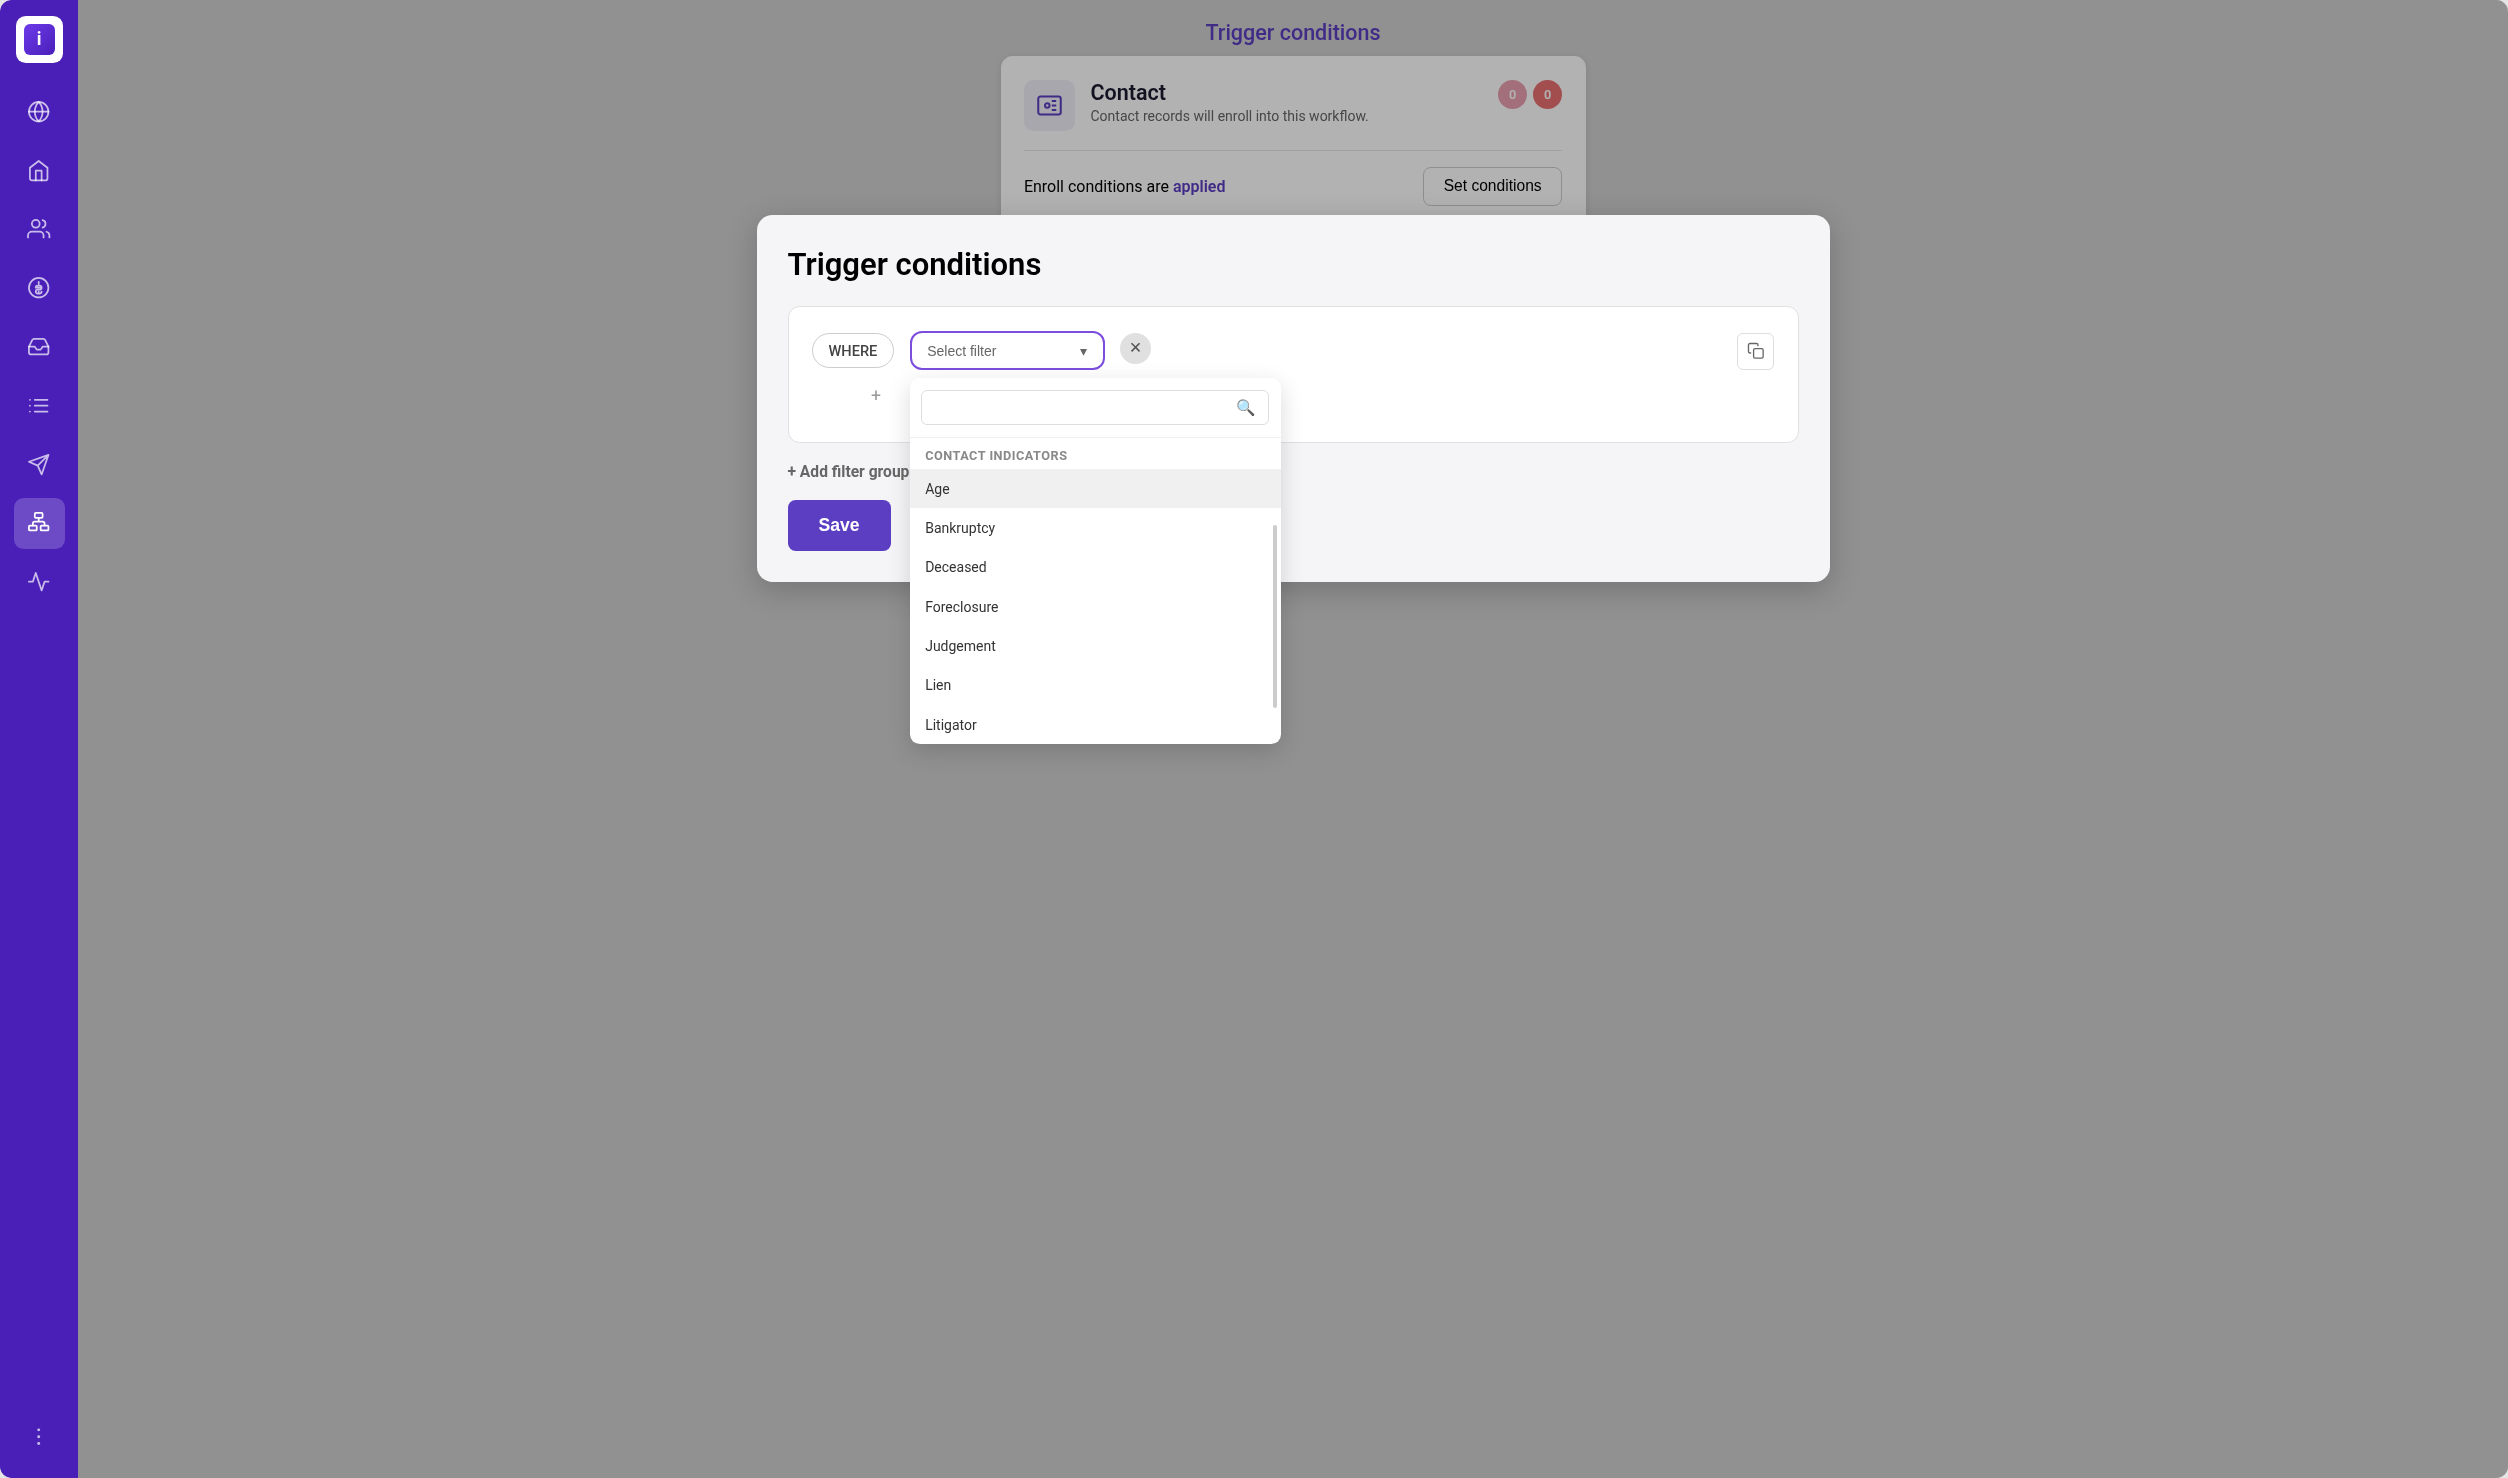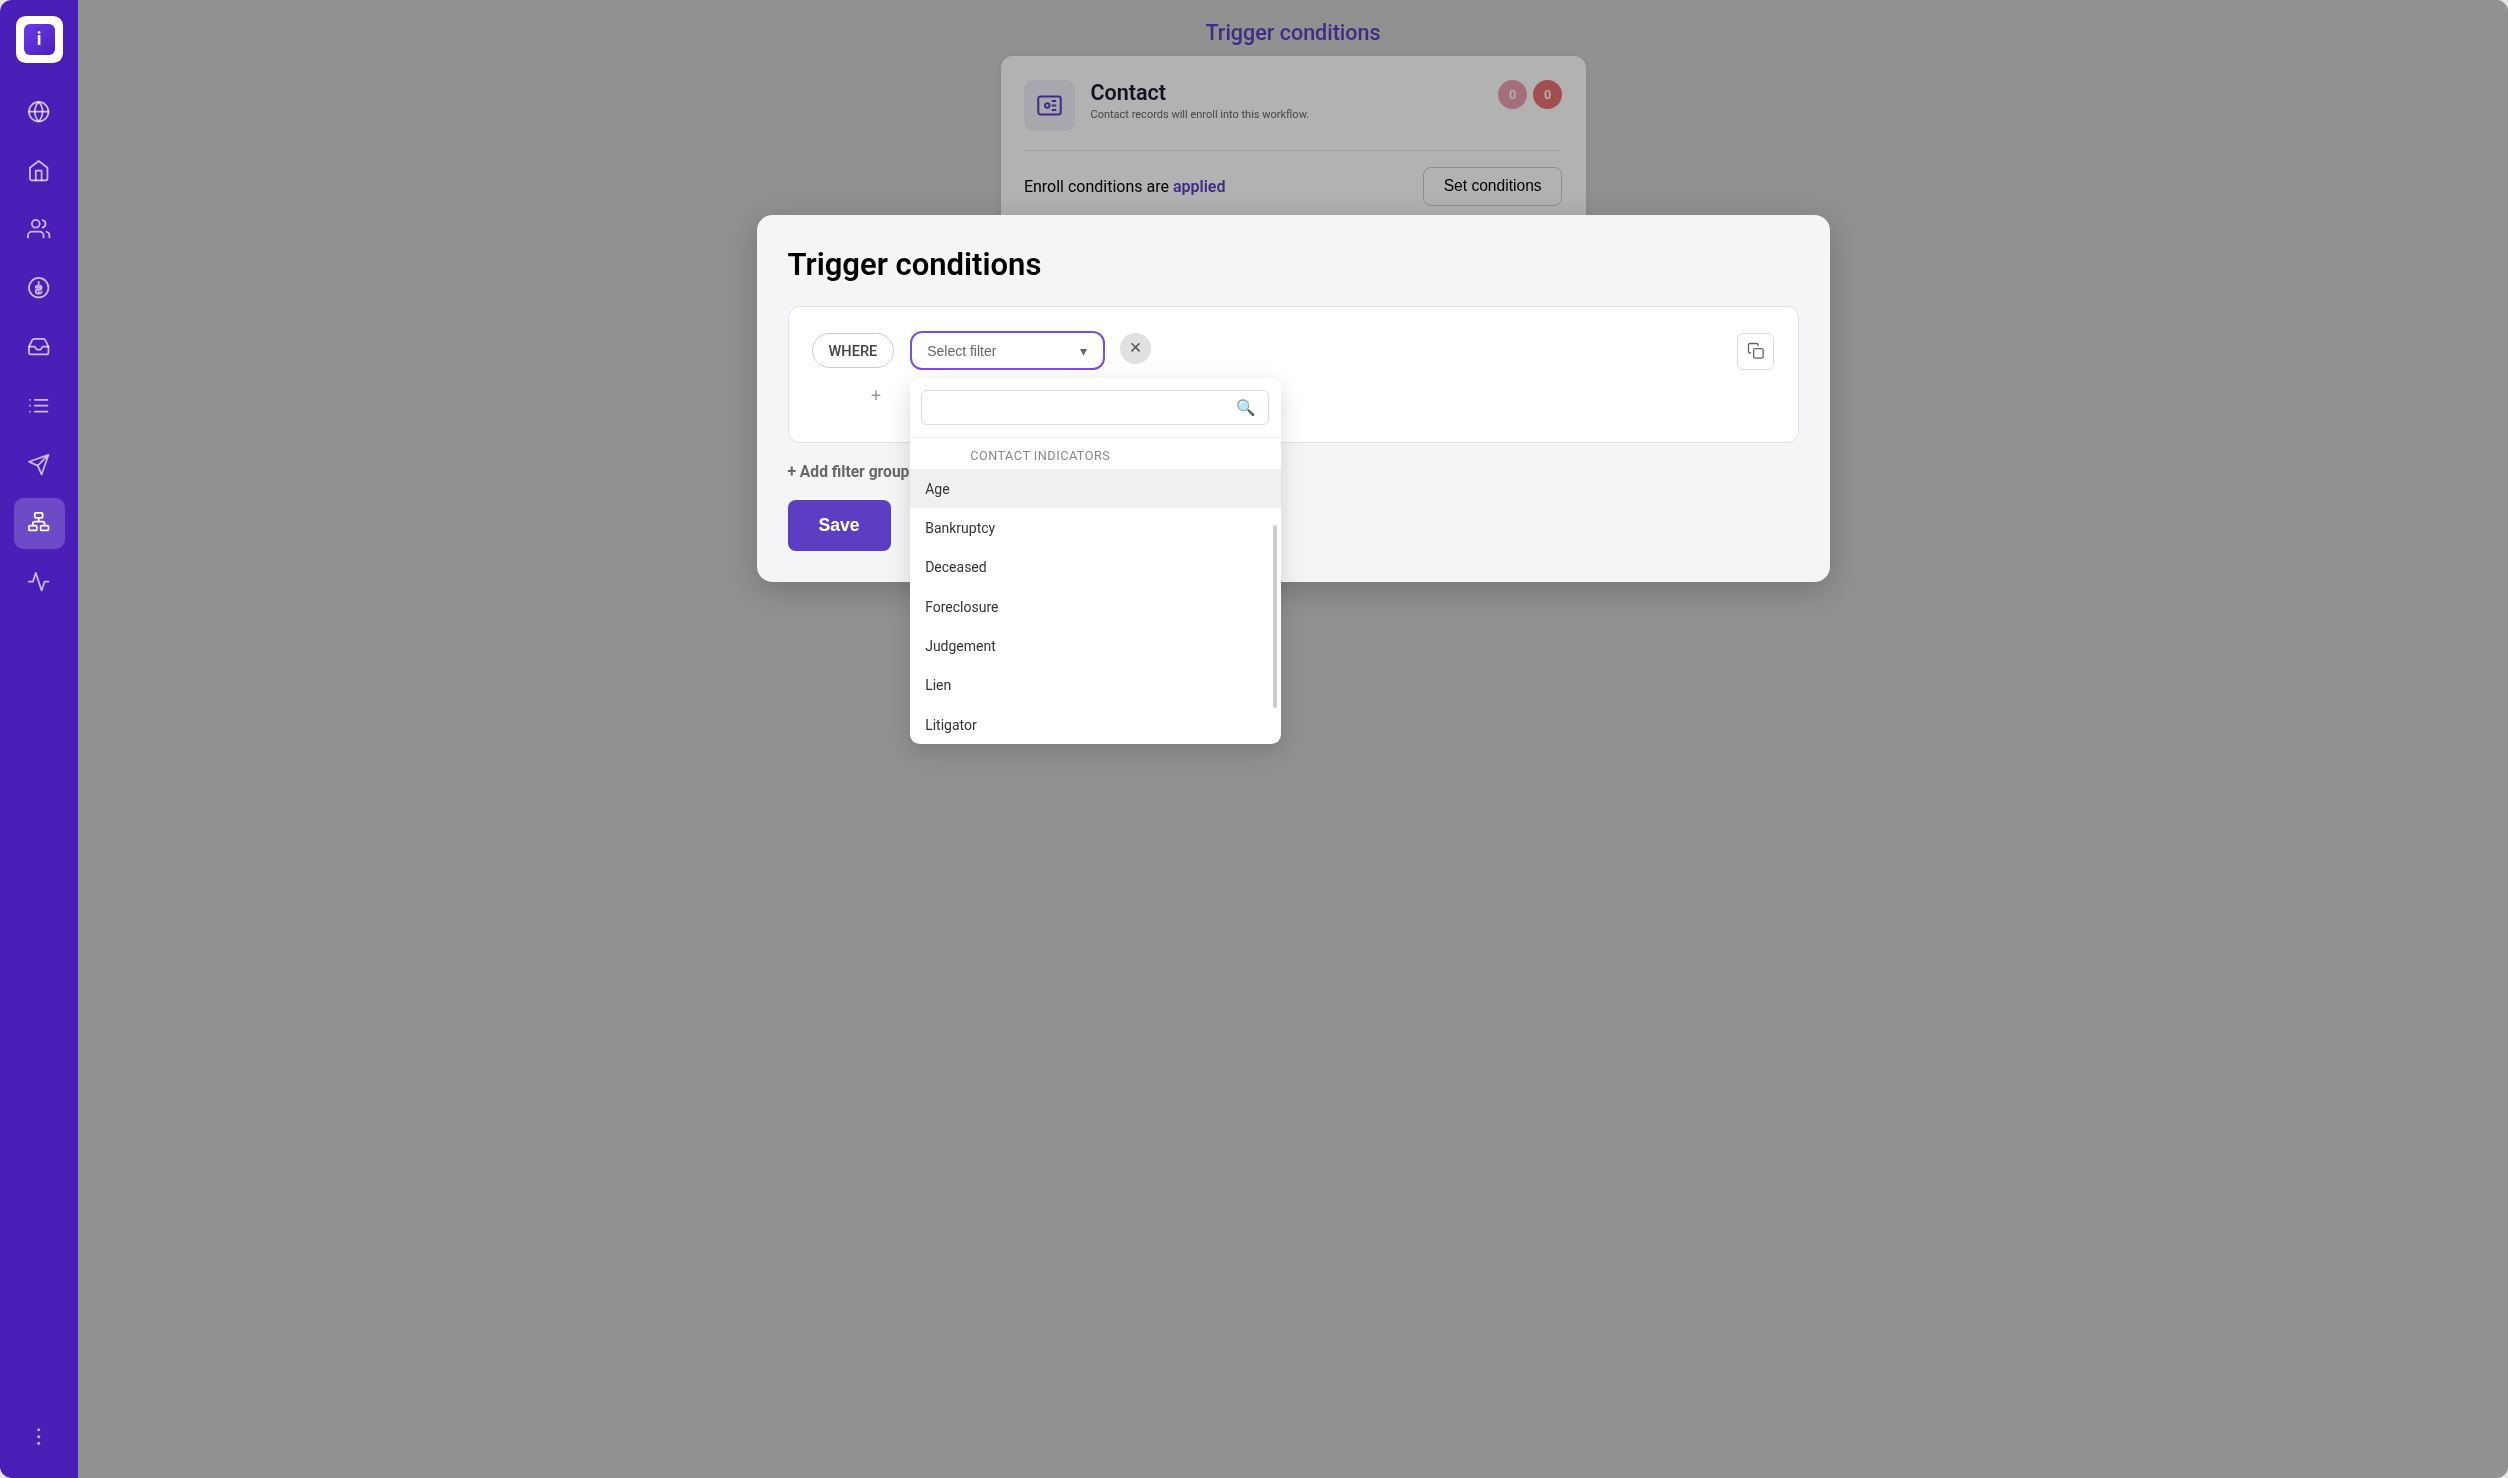--- a/index.html
+++ b/index.html
@@ -146,21 +146,21 @@
     }
 
     .contact-title {
       font-size: 21.5px;
       font-weight: 600;
       color: #1a1a2e;
       margin-bottom: 3.9px;
     }
 
     .contact-subtitle {
-      font-size: 11px;
+      font-size: 14px;
       color: #666;
     }
 
     .contact-badges {
       margin-left: auto;
       display: flex;
       gap: 5.9px;
     }
 
     .badge {
@@ -377,25 +377,24 @@
     }
 
     .search-icon-inline {
       color: #999;
       font-size: 15.6px;
     }
 
     .dropdown-section-label {
       padding: 9.8px 15.6px 5.9px;
       font-size: 12.7px;
-      font-weight: 400;
+      font-weight: 700;
       color: #888;
       letter-spacing: 0.5px;
       text-transform: uppercase;
-      margin-left: 45px;
     }
 
     .dropdown-item {
       padding: 11.7px 15.6px;
       font-size: 14px;
       color: #333;
       cursor: pointer;
     }
 
     .dropdown-item.selected {

